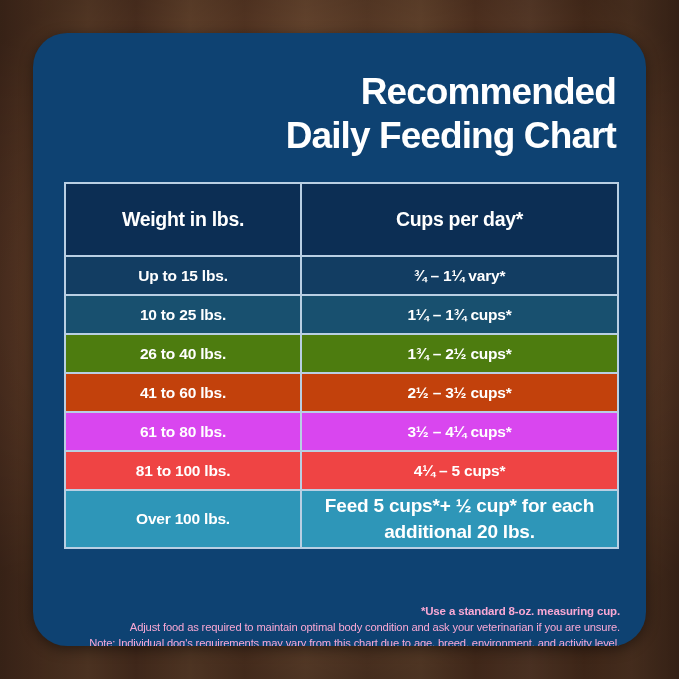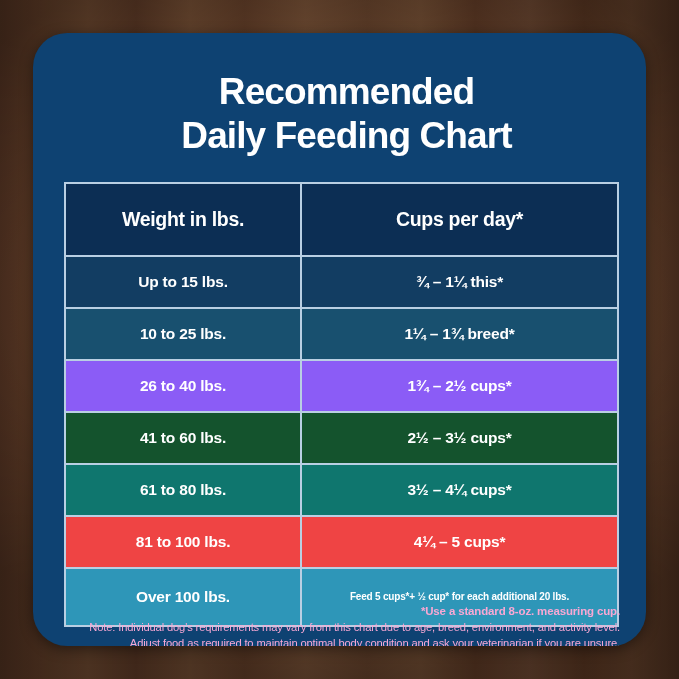--- a/index.html
+++ b/index.html
@@ -58,22 +58,22 @@
     width: 613px;
     height: 613px;
     background: #0e4272;
     border-radius: 34px;
     box-shadow: 0 3px 14px rgba(0,0,0,0.45);
     overflow: hidden;
   }
 
   
   #title-block {
-    text-align: center;
-    padding: 37px 16px 0 30px;
+    text-align: right;
+    padding: 37px 30px 0 30px;
     color: #ffffff;
   }
   .title-line {
     font-size: 37px;
     font-weight: bold;
     line-height: 1.20;
     letter-spacing: -0.9px;
     white-space: nowrap;
   }
 
@@ -101,28 +101,28 @@
     font-weight: bold;
     letter-spacing: -0.3px;
     height: 73px;
     padding: 11px 8px;
   }
 
   tbody td {
     font-size: 15.5px;
     font-weight: bold;
     letter-spacing: -0.2px;
-    height: 52px;
+    height: 39px;
     padding: 0 6px;
   }
   tbody tr:last-child td {
     height: 58px;
     line-height: 1.38;
   }
-  tbody tr:last-child td.col-cups { font-size: 10px; }
+  tbody tr:last-child td.col-cups { font-size: 19px; }
 
   
   #footnotes {
     position: absolute;
     left: 26px;
     right: 26px;
     top: 572px;
     text-align: right;
     color: #f9a8d4;
   }
@@ -153,48 +153,48 @@
   <table id="feeding-table">
     <thead>
       <tr>
         <th class="col-weight">Weight in lbs.</th>
         <th class="col-cups">Cups per day*</th>
       </tr>
     </thead>
     <tbody id="table-body">
         <tr style="background: rgb(18, 61, 98);">
           <td class="col-weight">Up to 15 lbs.</td>
-          <td class="col-cups">¾ – 1¼ this*</td>
+          <td class="col-cups">¾ – 1¼ vary*</td>
         </tr>
         <tr style="background: rgb(24, 80, 111);">
           <td class="col-weight">10 to 25 lbs.</td>
-          <td class="col-cups">1¼ – 1¾  breed*</td>
-        </tr>
-        <tr style="background: #8b5cf6;">
+          <td class="col-cups">1¼ – 1¾  cups*</td>
+        </tr>
+        <tr style="background: #4d7c0f;">
           <td class="col-weight">26 to 40 lbs.</td>
           <td class="col-cups">1¾ – 2½ cups*</td>
         </tr>
-        <tr style="background: #14532d;">
+        <tr style="background: #c2410c;">
           <td class="col-weight">41 to 60 lbs.</td>
           <td class="col-cups">2½ – 3½ cups*</td>
         </tr>
-        <tr style="background: #0f766e;">
+        <tr style="background: #d946ef;">
           <td class="col-weight">61 to 80 lbs.</td>
           <td class="col-cups">3½ – 4¼ cups*</td>
         </tr>
         <tr style="background: #ef4444;">
           <td class="col-weight">81 to 100 lbs.</td>
           <td class="col-cups">4¼ – 5 cups*</td>
         </tr>
         <tr style="background: rgb(46, 150, 184);">
           <td class="col-weight">Over 100 lbs.</td>
           <td class="col-cups">Feed 5 cups*+ ½ cup* for each additional 20 lbs.</td>
         </tr>
       </tbody>
   </table>
 
   <div id="footnotes">
     <div class="note-primary">*Use a standard 8-oz. measuring cup.</div>
+    <div class="note-line">Adjust food as required to maintain optimal body condition and ask your veterinarian if you are unsure.</div>
     <div class="note-line">Note: Individual dog's requirements may vary from this chart due to age, breed, environment, and activity level.</div>
-    <div class="note-line">Adjust food as required to maintain optimal body condition and ask your veterinarian if you are unsure.</div>
   </div>
 
 </div>
 
 </body></html>

